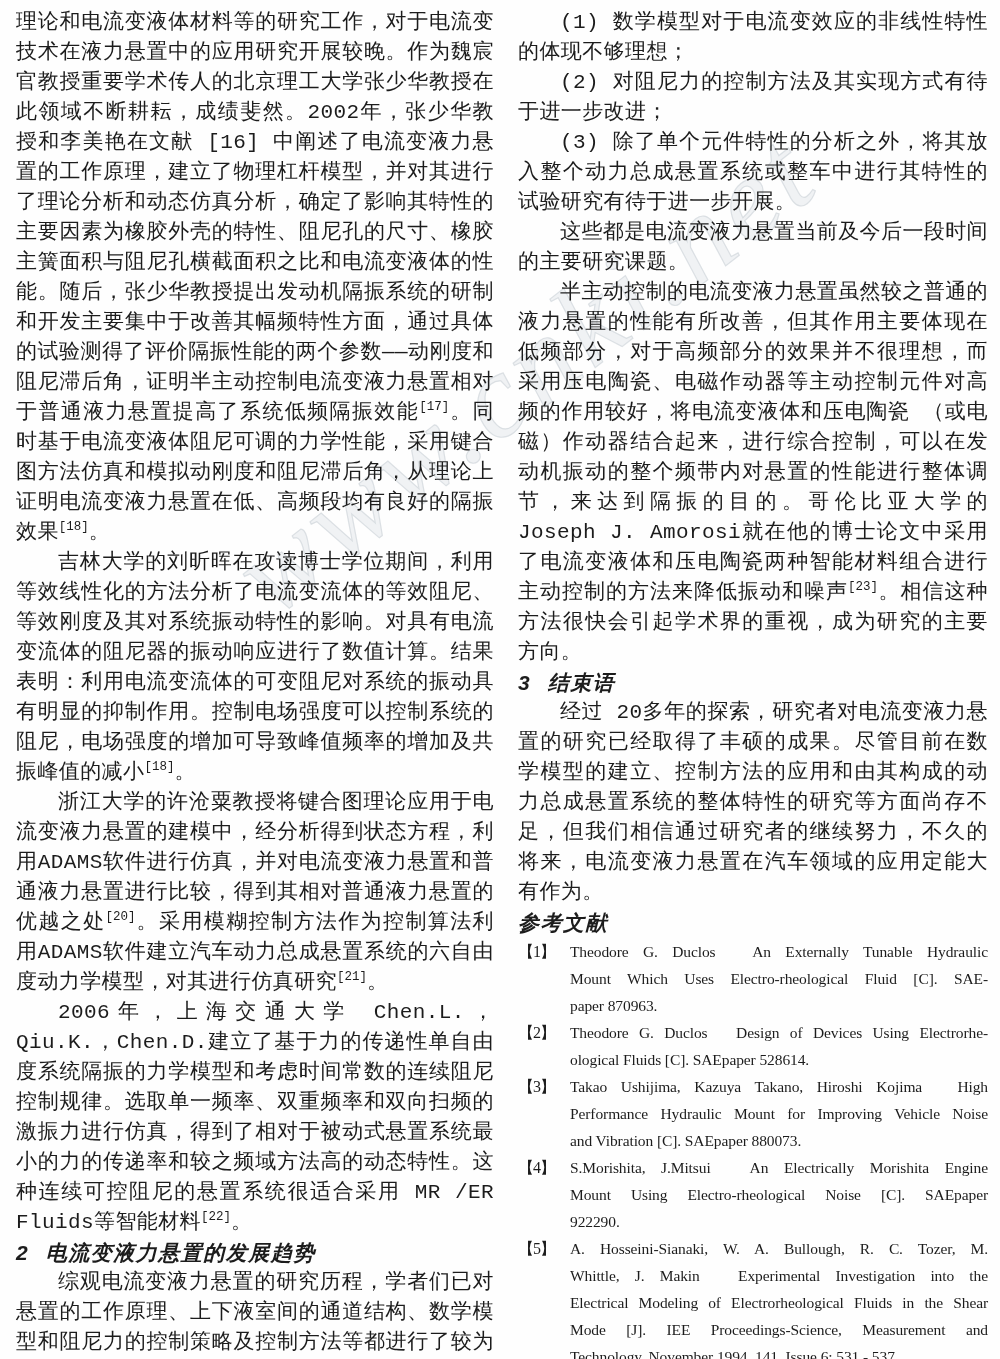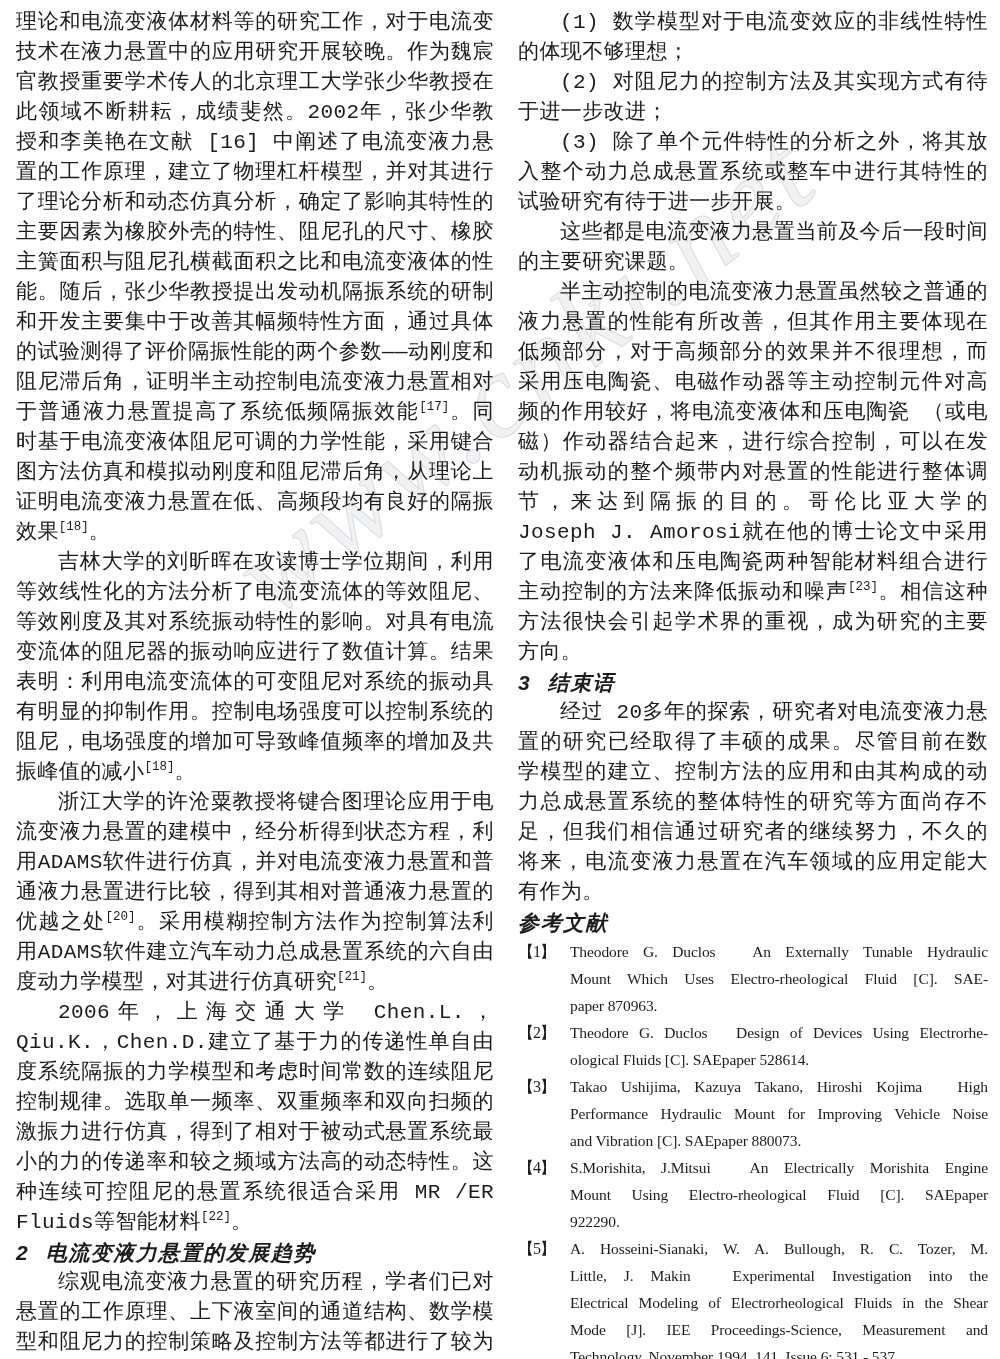--- a/index.html
+++ b/index.html
@@ -108,27 +108,27 @@
       </div>
       <div class="ref">
         <span class="lbl">【3】</span>
         <div class="ln rj">Takao Ushijima, Kazuya Takano, Hiroshi Kojima　High</div>
         <div class="ln rj">Performance Hydraulic Mount for Improving Vehicle Noise</div>
         <div class="ln">and Vibration [C]. SAEpaper 880073.</div>
       </div>
       <div class="ref">
         <span class="lbl">【4】</span>
         <div class="ln rj">S.Morishita, J.Mitsui　An Electrically Morishita Engine</div>
-        <div class="ln rj">Mount Using Electro-rheological Fluid [C]. SAEpaper</div>
+        <div class="ln rj">Mount Using Electro-rheological Noise [C]. SAEpaper</div>
         <div class="ln">922290.</div>
       </div>
       <div class="ref">
         <span class="lbl">【5】</span>
         <div class="ln rj">A. Hosseini-Sianaki, W. A. Bullough, R. C. Tozer, M.</div>
-        <div class="ln rj">Little, J. Makin　Experimental Investigation into the</div>
+        <div class="ln rj">Whittle, J. Makin　Experimental Investigation into the</div>
         <div class="ln rj">Electrical Modeling of Electrorheological Fluids in the Shear</div>
         <div class="ln rj">Mode [J]. IEE Proceedings-Science, Measurement and</div>
         <div class="ln">Technology, November 1994, 141, Issue 6: 531 - 537.</div>
       </div>
       <div class="ref">
         <span class="lbl">【6】</span>
         <div class="ln rj">Little Eric F., Kashani A. Reza, Kohler John T., Mor-</div>
       </div>
     </div>
 </div>

